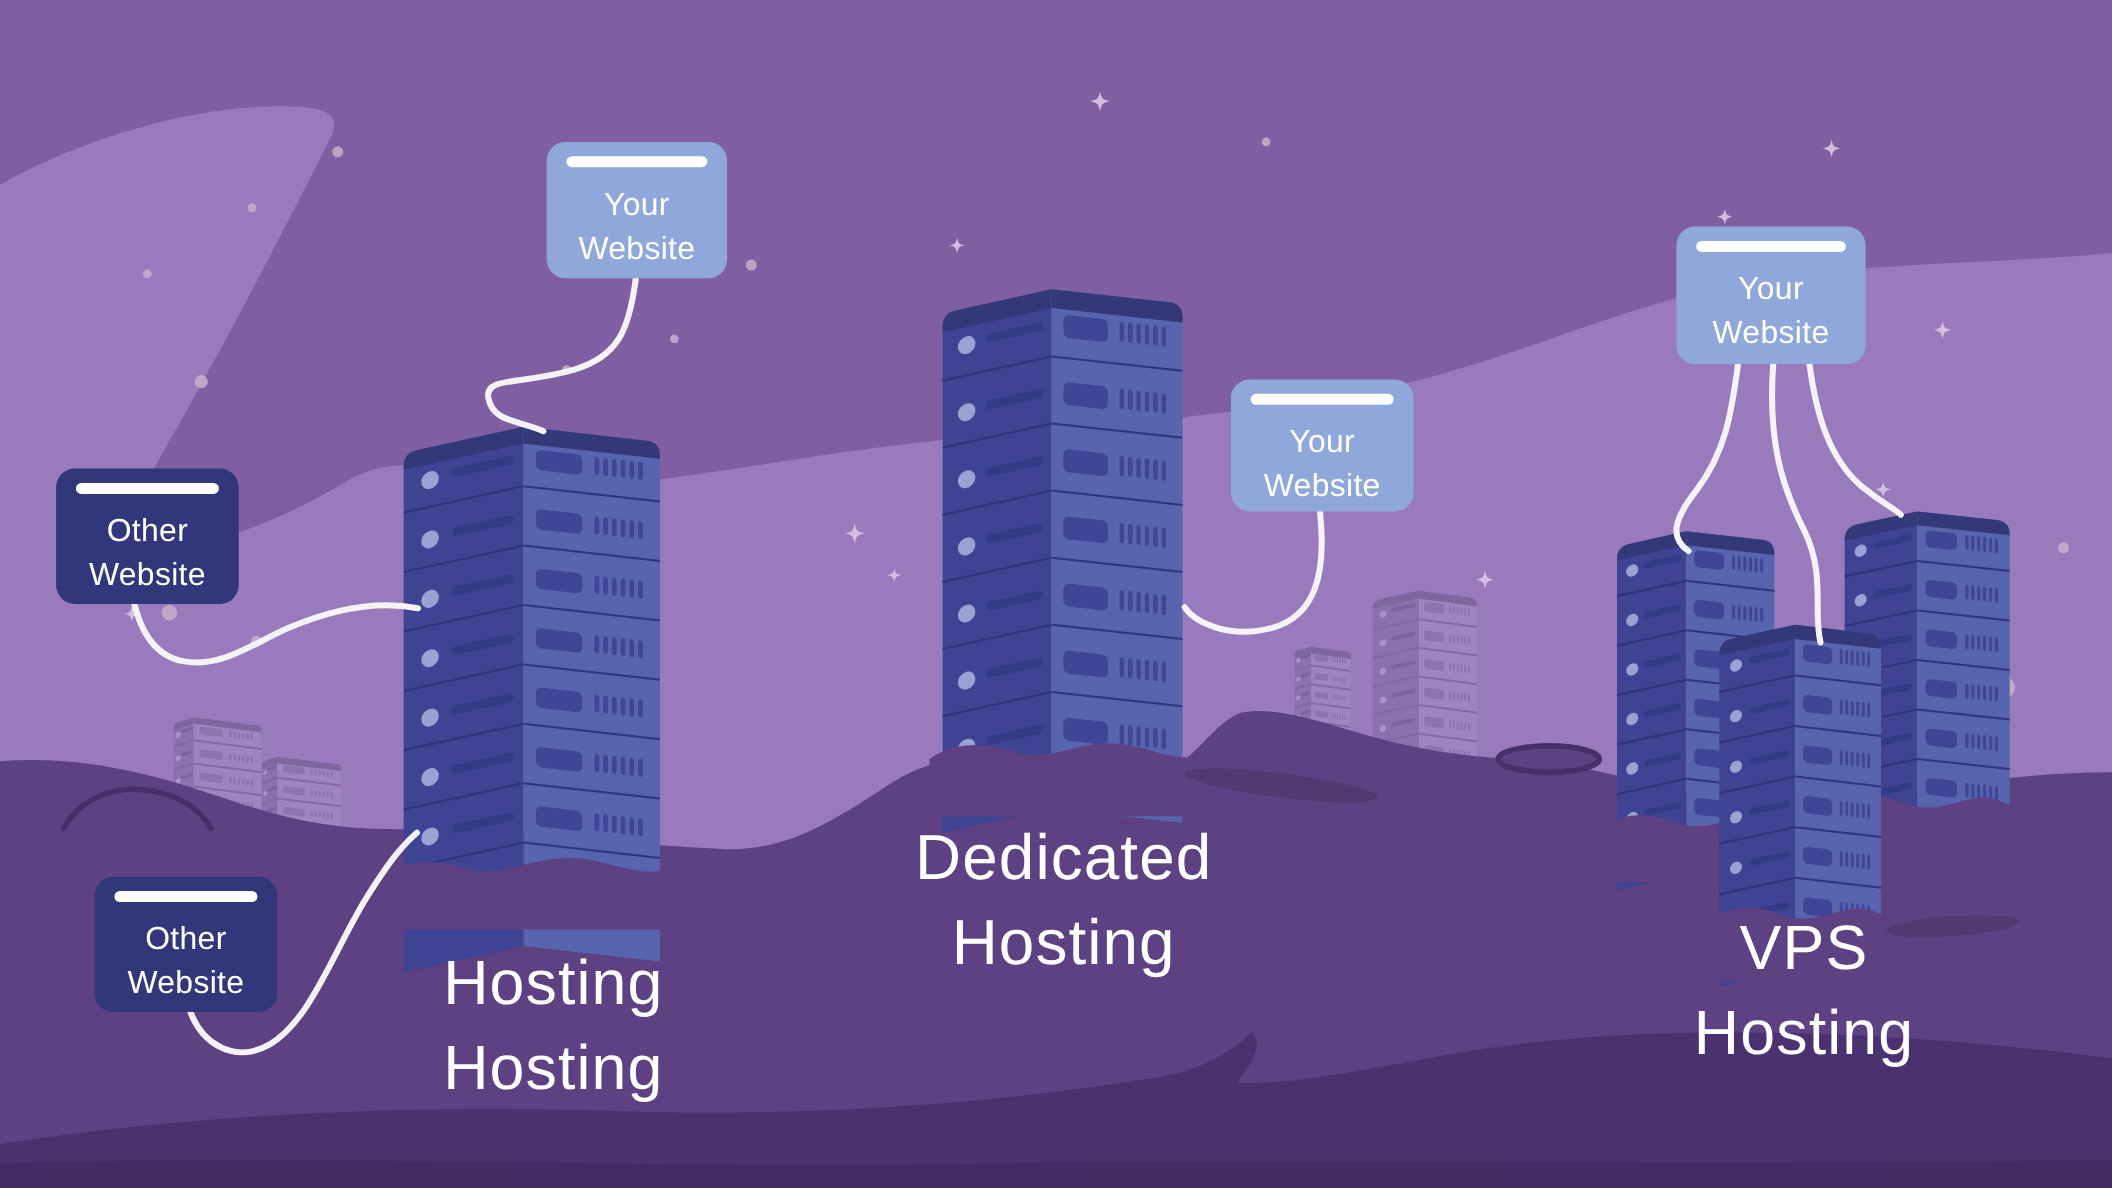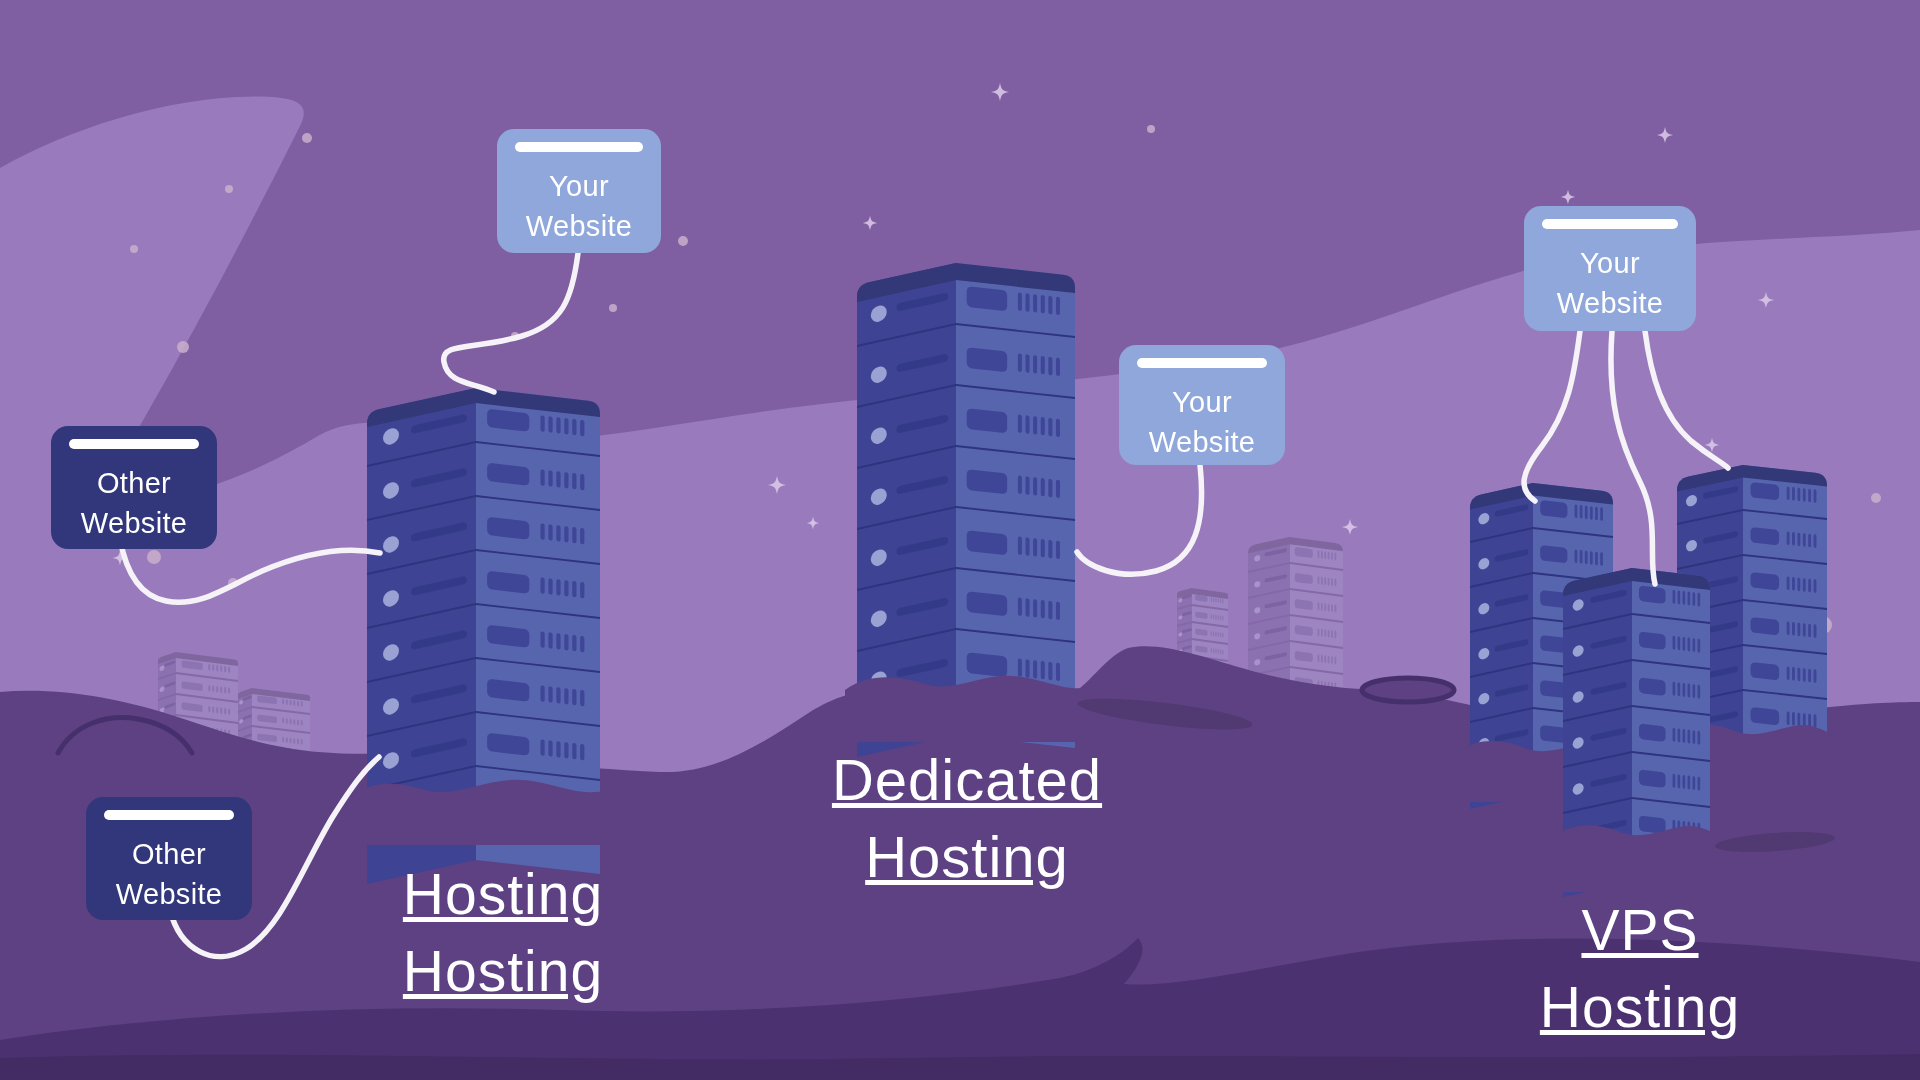--- a/index.html
+++ b/index.html
@@ -19,21 +19,21 @@
   .badge .badge-bar{
     width:calc(100% - 36px); height:10px; margin:13px auto 0;
     background:#fff; border-radius:6px;
   }
   .badge .badge-text{
     margin-top:14px; font-size:29px; line-height:40px; letter-spacing:.3px;
   }
   .title{
     position:absolute; transform:translateX(-50%); text-align:center;
     color:var(--c-label_text,#fff); font-size:57px; line-height:77px;
-    letter-spacing:1px; white-space:nowrap;text-decoration:underline;
+    letter-spacing:1px; white-space:nowrap;
   }
 </style>
 </head>
 <body>
 
 <div class="stage">
 
   <svg id="scene" width="1920" height="1080" viewBox="0 0 1920 1080">
 
     <rect x="0" y="0" width="1920" height="1080" style="fill:var(--c-sky)"></rect>
@@ -828,17 +828,17 @@
   </div>
 
   <div class="title" style="left:503px;top:856px">
     <div>Hosting</div>
     <div>Hosting</div>
   </div>
   <div class="title" style="left:967px;top:741px;font-size:58px">
     <div>Dedicated</div>
     <div>Hosting</div>
   </div>
-  <div class="title" style="left:1640px;top:892px">
+  <div class="title" style="left:1640px;top:824px">
     <div>VPS</div>
     <div>Hosting</div>
   </div>
 </div>
 
 </body></html>

